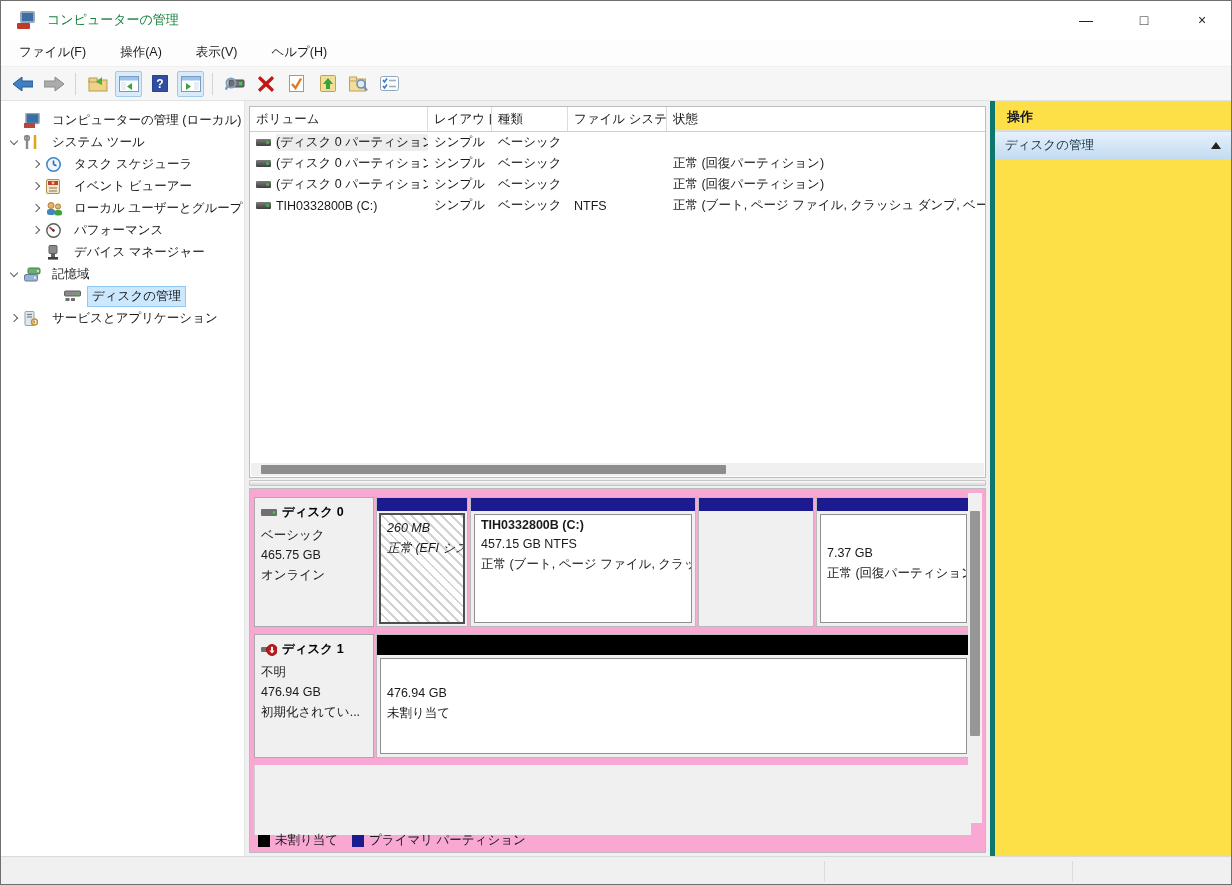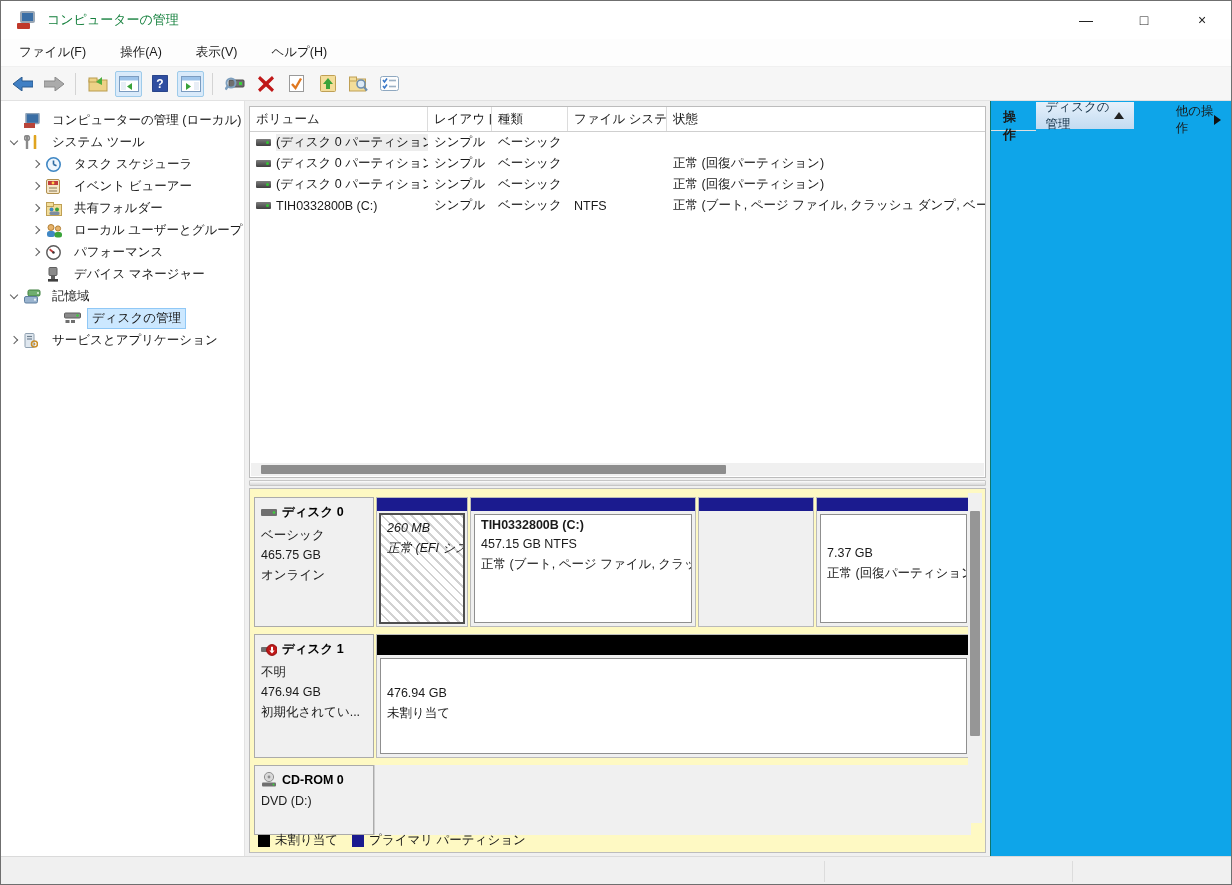--- a/index.html
+++ b/index.html
@@ -46,21 +46,21 @@
   .c-name{width:178px;} .c-layout{width:64px;} .c-type{width:76px;} .c-fs{width:99px;} .c-status{flex:1; border-right:none;}
   .vl-row { display:flex; height:21px; align-items:center; }
   .vl-cell { padding:0 6px; overflow:hidden; white-space:nowrap; display:flex; align-items:center; gap:5px; }
   .focus-cell { background:#ededed; }
   .vicon { width:15px; height:7px; background:linear-gradient(#7d7d7d,#3f3f3f); border-radius:1px; position:relative; flex:none; }
   .vicon::after { content:""; position:absolute; right:2px; top:2px; width:3px; height:3px; background:#35c135; border-radius:50%; }
   .hscroll { position:absolute; left:1px; right:1px; bottom:1px; height:13px; background:#f0f0f0; }
   .hthumb { position:absolute; left:10px; top:2px; width:465px; height:9px; background:#8d8d8d; border-radius:1px; }
   .splitter { height:6px; margin:2px 0; background:linear-gradient(#fbfbfb,#d8d8d8); border:1px solid #c6c6c6; border-radius:1px; flex:none; }
   
-  .disk-pane { flex:1; background:#fef9c3; border:1px solid #bcbcbc; position:relative; padding:8px 14px 22px 4px; overflow:hidden; }
+  .disk-pane { flex:1; background:#f9a8d4; border:1px solid #bcbcbc; position:relative; padding:8px 14px 22px 4px; overflow:hidden; }
   .drow { display:flex; margin-bottom:7px; }
   .dinfo { width:120px; flex:none; background:#f0f0f0; border:1px solid #ababab; padding:6px 6px; }
   .dinfo .dname { font-weight:bold; display:flex; align-items:center; gap:5px; margin-bottom:4px; color:#000; }
   .dinfo .dline { line-height:20px; white-space:nowrap; overflow:hidden; }
   .dstrip { flex:1; display:flex; gap:2px; padding-left:2px; }
   .part { background:#f0f0f0; border:1px solid #bababa; display:flex; flex-direction:column; }
   .part-bar { height:13px; background:#1b1b8f; flex:none; }
   .part-bar.black { background:#000; height:20px; }
   .part-body { flex:1; margin:3px; border:1px solid #8f8f8f; background:#fff; padding:3px 6px; overflow:hidden; }
   .part.selected .part-body {
@@ -70,21 +70,21 @@
   }
   .pb-label { font-weight:bold; margin-bottom:2px; white-space:nowrap; }
   .pb-line { line-height:20px; white-space:nowrap; }
   .cd-strip { flex:1; background:#f0f0f0; border-left:1px solid #cfcfcf; }
   .legend { position:absolute; left:8px; bottom:3px; display:flex; align-items:center; gap:14px; }
   .leg-item { display:flex; align-items:center; gap:5px; }
   .leg-swatch { width:12px; height:12px; flex:none; }
   .vscroll { position:absolute; top:4px; right:3px; width:14px; height:330px; background:#f0f0f0; }
   .vthumb { position:absolute; top:18px; left:2px; width:10px; height:225px; background:#969696; border-radius:1px; }
   
-  .actions { width:242px; background:#0ea5e9; border-left:1px solid #0f766e; display:flex; }
+  .actions { width:242px; background:#fde047; border-left:5px solid #0f766e; display:flex; flex-direction:column; }
   .act-title { height:30px; padding:7px 12px; font-weight:bold; font-size:13px; border-bottom:1px solid #dfdfdf; }
   .act-section { height:27px; margin-top:1px; background:linear-gradient(#e6f1fb,#c3dbf1); display:flex; align-items:center; padding:0 10px; color:#17344a; }
   .act-section .up-tri { margin-left:auto; width:0; height:0; border-left:5px solid transparent; border-right:5px solid transparent; border-bottom:7px solid #222; }
   .act-item { height:26px; display:flex; align-items:center; padding:0 10px 0 42px; margin-top:6px; }
   .act-item .r-tri { margin-left:auto; width:0; height:0; border-top:5px solid transparent; border-bottom:5px solid transparent; border-left:7px solid #111; }
   
   .statusbar { height:30px; background:#f0f0f0; border-top:1px solid #dadada; position:relative; }
   .sdiv { position:absolute; top:4px; bottom:4px; width:1px; background:#dcdcdc; }
   
   svg { display:block; }
@@ -263,33 +263,20 @@
       <span class="ticon">
           <svg width="14" height="15">
             <rect x="0.5" y="0.5" width="13" height="14" rx="1.5" fill="#f5e6c8" stroke="#b09050"></rect>
             <rect x="2" y="2" width="10" height="4" fill="#c23b3b"></rect>
             <circle cx="7" cy="4" r="1.4" fill="#ffd24d"></circle>
             <line x1="3" y1="9" x2="11" y2="9" stroke="#9a8a68" stroke-width="1.2"></line>
             <line x1="3" y1="12" x2="11" y2="12" stroke="#9a8a68" stroke-width="1.2"></line>
           </svg>
         </span>
       <span class="tlabel">イベント ビューアー</span>
-    </div>
-    <div class="trow ind2">
-      <span class="chev closed"></span>
-      <span class="ticon">
-          <svg width="17" height="15">
-            <rect x="0.5" y="3.5" width="15" height="11" fill="#f3dd9a" stroke="#bfa055"></rect>
-            <rect x="0.5" y="1.5" width="7" height="4" fill="#f3dd9a" stroke="#bfa055"></rect>
-            <circle cx="5.5" cy="8.5" r="2" fill="#3f87c4"></circle>
-            <circle cx="11" cy="8.5" r="2" fill="#3aa33a"></circle>
-            <rect x="3.5" y="10.5" width="10" height="3.5" rx="1.5" fill="#7d8da0"></rect>
-          </svg>
-        </span>
-      <span class="tlabel">共有フォルダー</span>
     </div>
     <div class="trow ind2">
       <span class="chev closed"></span>
       <span class="ticon">
           <svg width="17" height="15">
             <circle cx="5" cy="4.5" r="3" fill="#e8b36a" stroke="#b07f35"></circle>
             <rect x="1" y="8" width="8" height="6" rx="2.5" fill="#3f87c4"></rect>
             <circle cx="12" cy="5.5" r="2.6" fill="#e8b36a" stroke="#b07f35"></circle>
             <rect x="8.5" y="9" width="7.5" height="5.5" rx="2.5" fill="#3aa33a"></rect>
           </svg>
@@ -483,34 +470,20 @@
             <div class="part-bar black"></div>
             <div class="part-body" style="padding-top:24px;">
               <div class="pb-line">476.94 GB</div>
               <div class="pb-line">未割り当て</div>
             </div>
           </div>
         </div>
       </div>
 
       <div class="drow" style="height:70px;margin-bottom:0;">
-        <div class="dinfo">
-          <div class="dname">
-              <span>
-                <svg width="16" height="15">
-                  <circle cx="8" cy="5" r="4.6" fill="#d8d8d8" stroke="#8f8f8f"></circle>
-                  <circle cx="8" cy="5" r="1.4" fill="#8f8f8f"></circle>
-                  <rect x="1" y="10.5" width="14" height="4" rx="1" fill="#6f6f6f"></rect>
-                  <circle cx="12.5" cy="12.5" r="1" fill="#3ad13a"></circle>
-                </svg>
-              </span>
-              <span>CD-ROM 0</span>
-            </div>
-          <div class="dline">DVD (D:)</div>
-        </div>
         <div class="cd-strip"></div>
       </div>
 
       <div class="legend">
         <div class="leg-item">
           <span class="leg-swatch" style="background:#000000;"></span>
           <span>未割り当て</span>
         </div>
         <div class="leg-item">
           <span class="leg-swatch" style="background:#1b1b8f;"></span>
@@ -523,23 +496,19 @@
       </div>
     </div>
   </div>
 
   <div class="actions">
     <div class="act-title">操作</div>
     <div class="act-section">
       <span>ディスクの管理</span>
       <span class="up-tri"></span>
     </div>
-    <div class="act-item">
-      <span>他の操作</span>
-      <span class="r-tri"></span>
-    </div>
   </div>
 </div>
 
 <div class="statusbar">
   <span class="sdiv" style="left:823px;"></span>
   <span class="sdiv" style="left:1071px;"></span>
 </div>
 
 </body></html>

